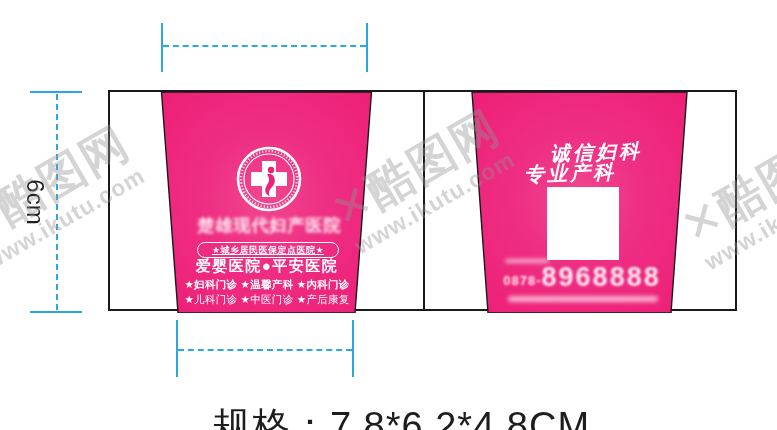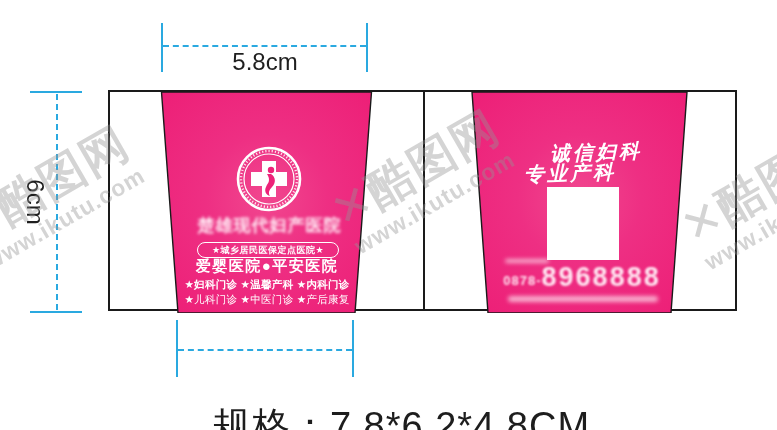--- a/index.html
+++ b/index.html
@@ -28,20 +28,21 @@
   
   .cup-item{position:absolute;color:#fff;text-align:center;}
   .hospital-name{
     left:180px;top:122px;width:175px;font-size:17px;font-weight:bold;
     letter-spacing:1px;filter:blur(1.8px);color:#ffeaf4;
   }
   .badge-pill{
     left:87px;top:150px;width:140px;height:14px;border:1px solid #fff;
     border-radius:8px;font-size:9px;font-weight:bold;line-height:14px;
     letter-spacing:.5px;
+    text-decoration:underline;
   }
   .main-title{left:47px;top:165px;width:220px;font-size:15px;font-weight:bold;letter-spacing:1.5px;}
   .dept-line1{left:37px;top:186px;width:240px;font-size:10.5px;font-weight:bold;letter-spacing:.3px;}
   .dept-line2{left:37px;top:201px;width:240px;font-size:10.5px;font-weight:normal;letter-spacing:.3px;}
   
   .slogan{
     position:absolute;color:#fff;font-family:"DejaVu Serif","Liberation Serif",serif;
     font-style:italic;font-weight:bold;font-size:20px;letter-spacing:3px;
     text-align:center;transform:rotate(-2deg);
   }
@@ -75,21 +76,20 @@
   }
 </style>
 </head>
 <body>
 
 <div class="canvas">
 
   <div class="tick" style="left:161px;top:23px;width:2px;height:49px;"></div>
   <div class="tick" style="left:366px;top:23px;width:2px;height:49px;"></div>
   <div class="dash-h" style="left:163px;top:45px;width:203px;"></div>
-  <div class="dim-label" style="left:165px;top:48px;width:200px;">5.8cm</div>
 
   <div class="tick" style="left:30px;top:91px;width:52px;height:2px;"></div>
   <div class="tick" style="left:30px;top:311px;width:52px;height:2px;"></div>
   <div class="dash-v" style="left:56px;top:94px;height:216px;"></div>
   <div class="dim-label dim-label-left" style="left:5px;top:188px;width:60px;">6cm</div>
 
   <div class="tick" style="left:176px;top:320px;width:2px;height:57px;"></div>
   <div class="tick" style="left:352px;top:320px;width:2px;height:57px;"></div>
   <div class="dash-h" style="left:178px;top:349px;width:174px;"></div>
 

